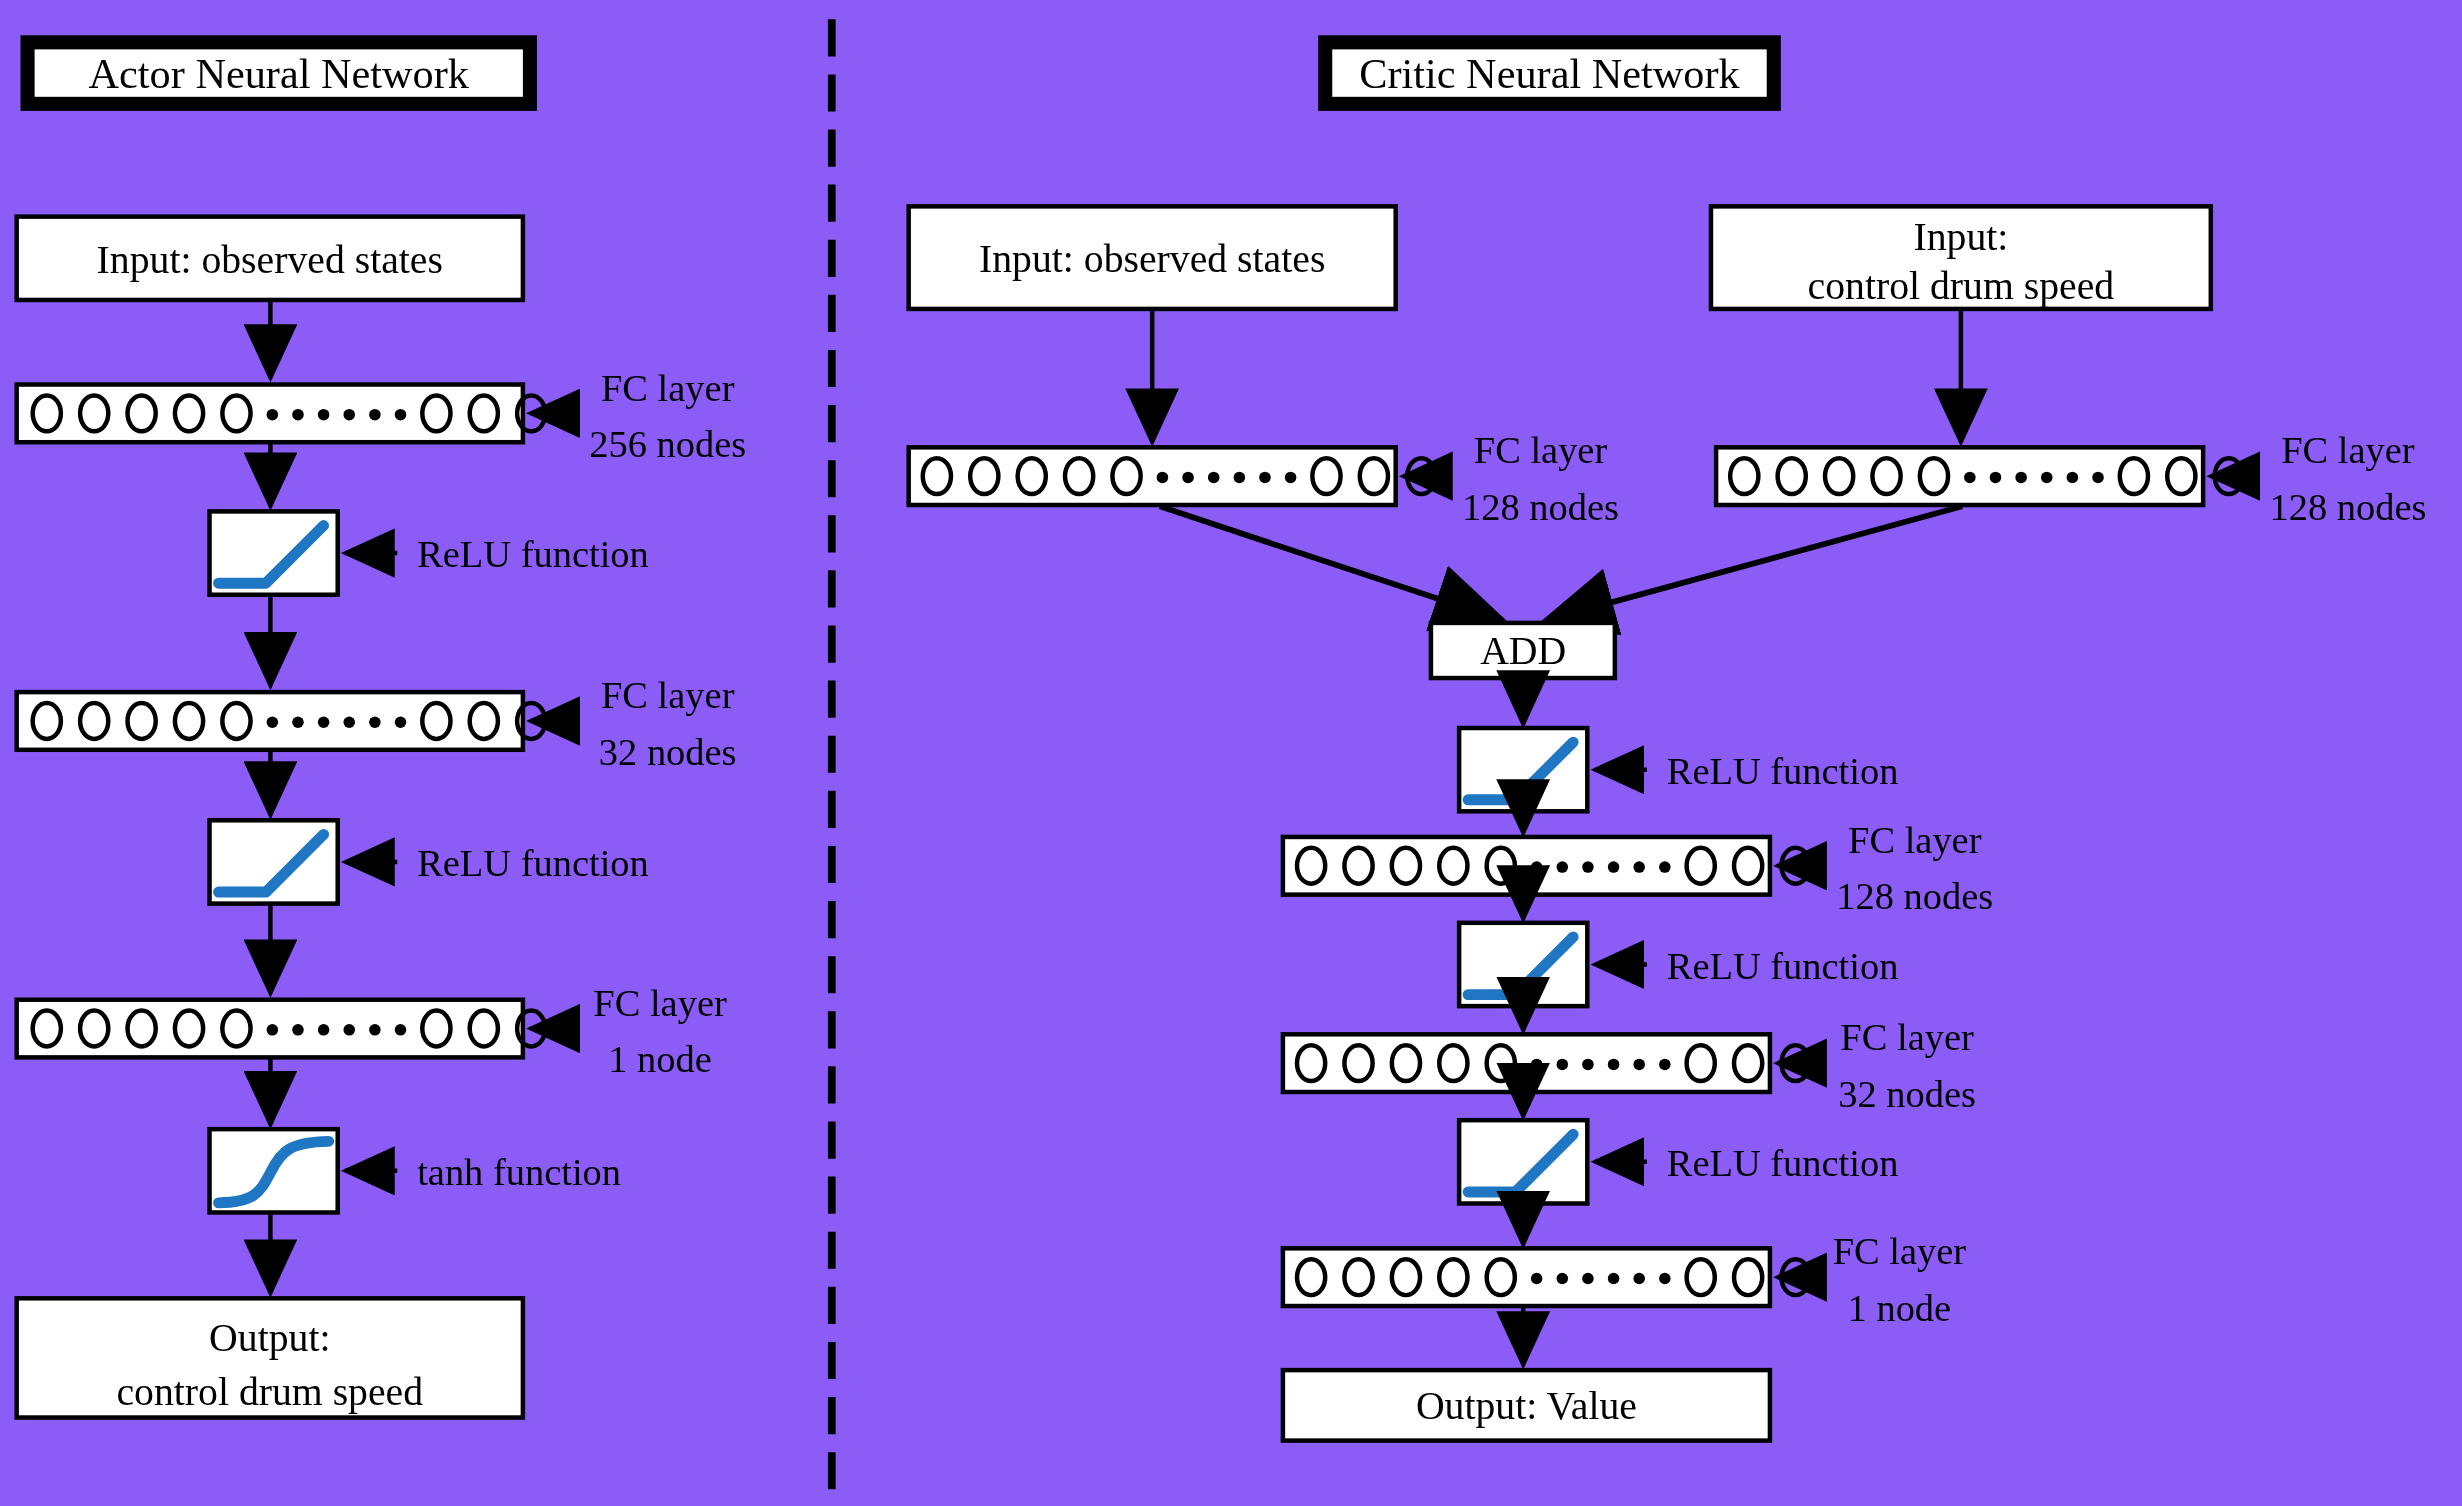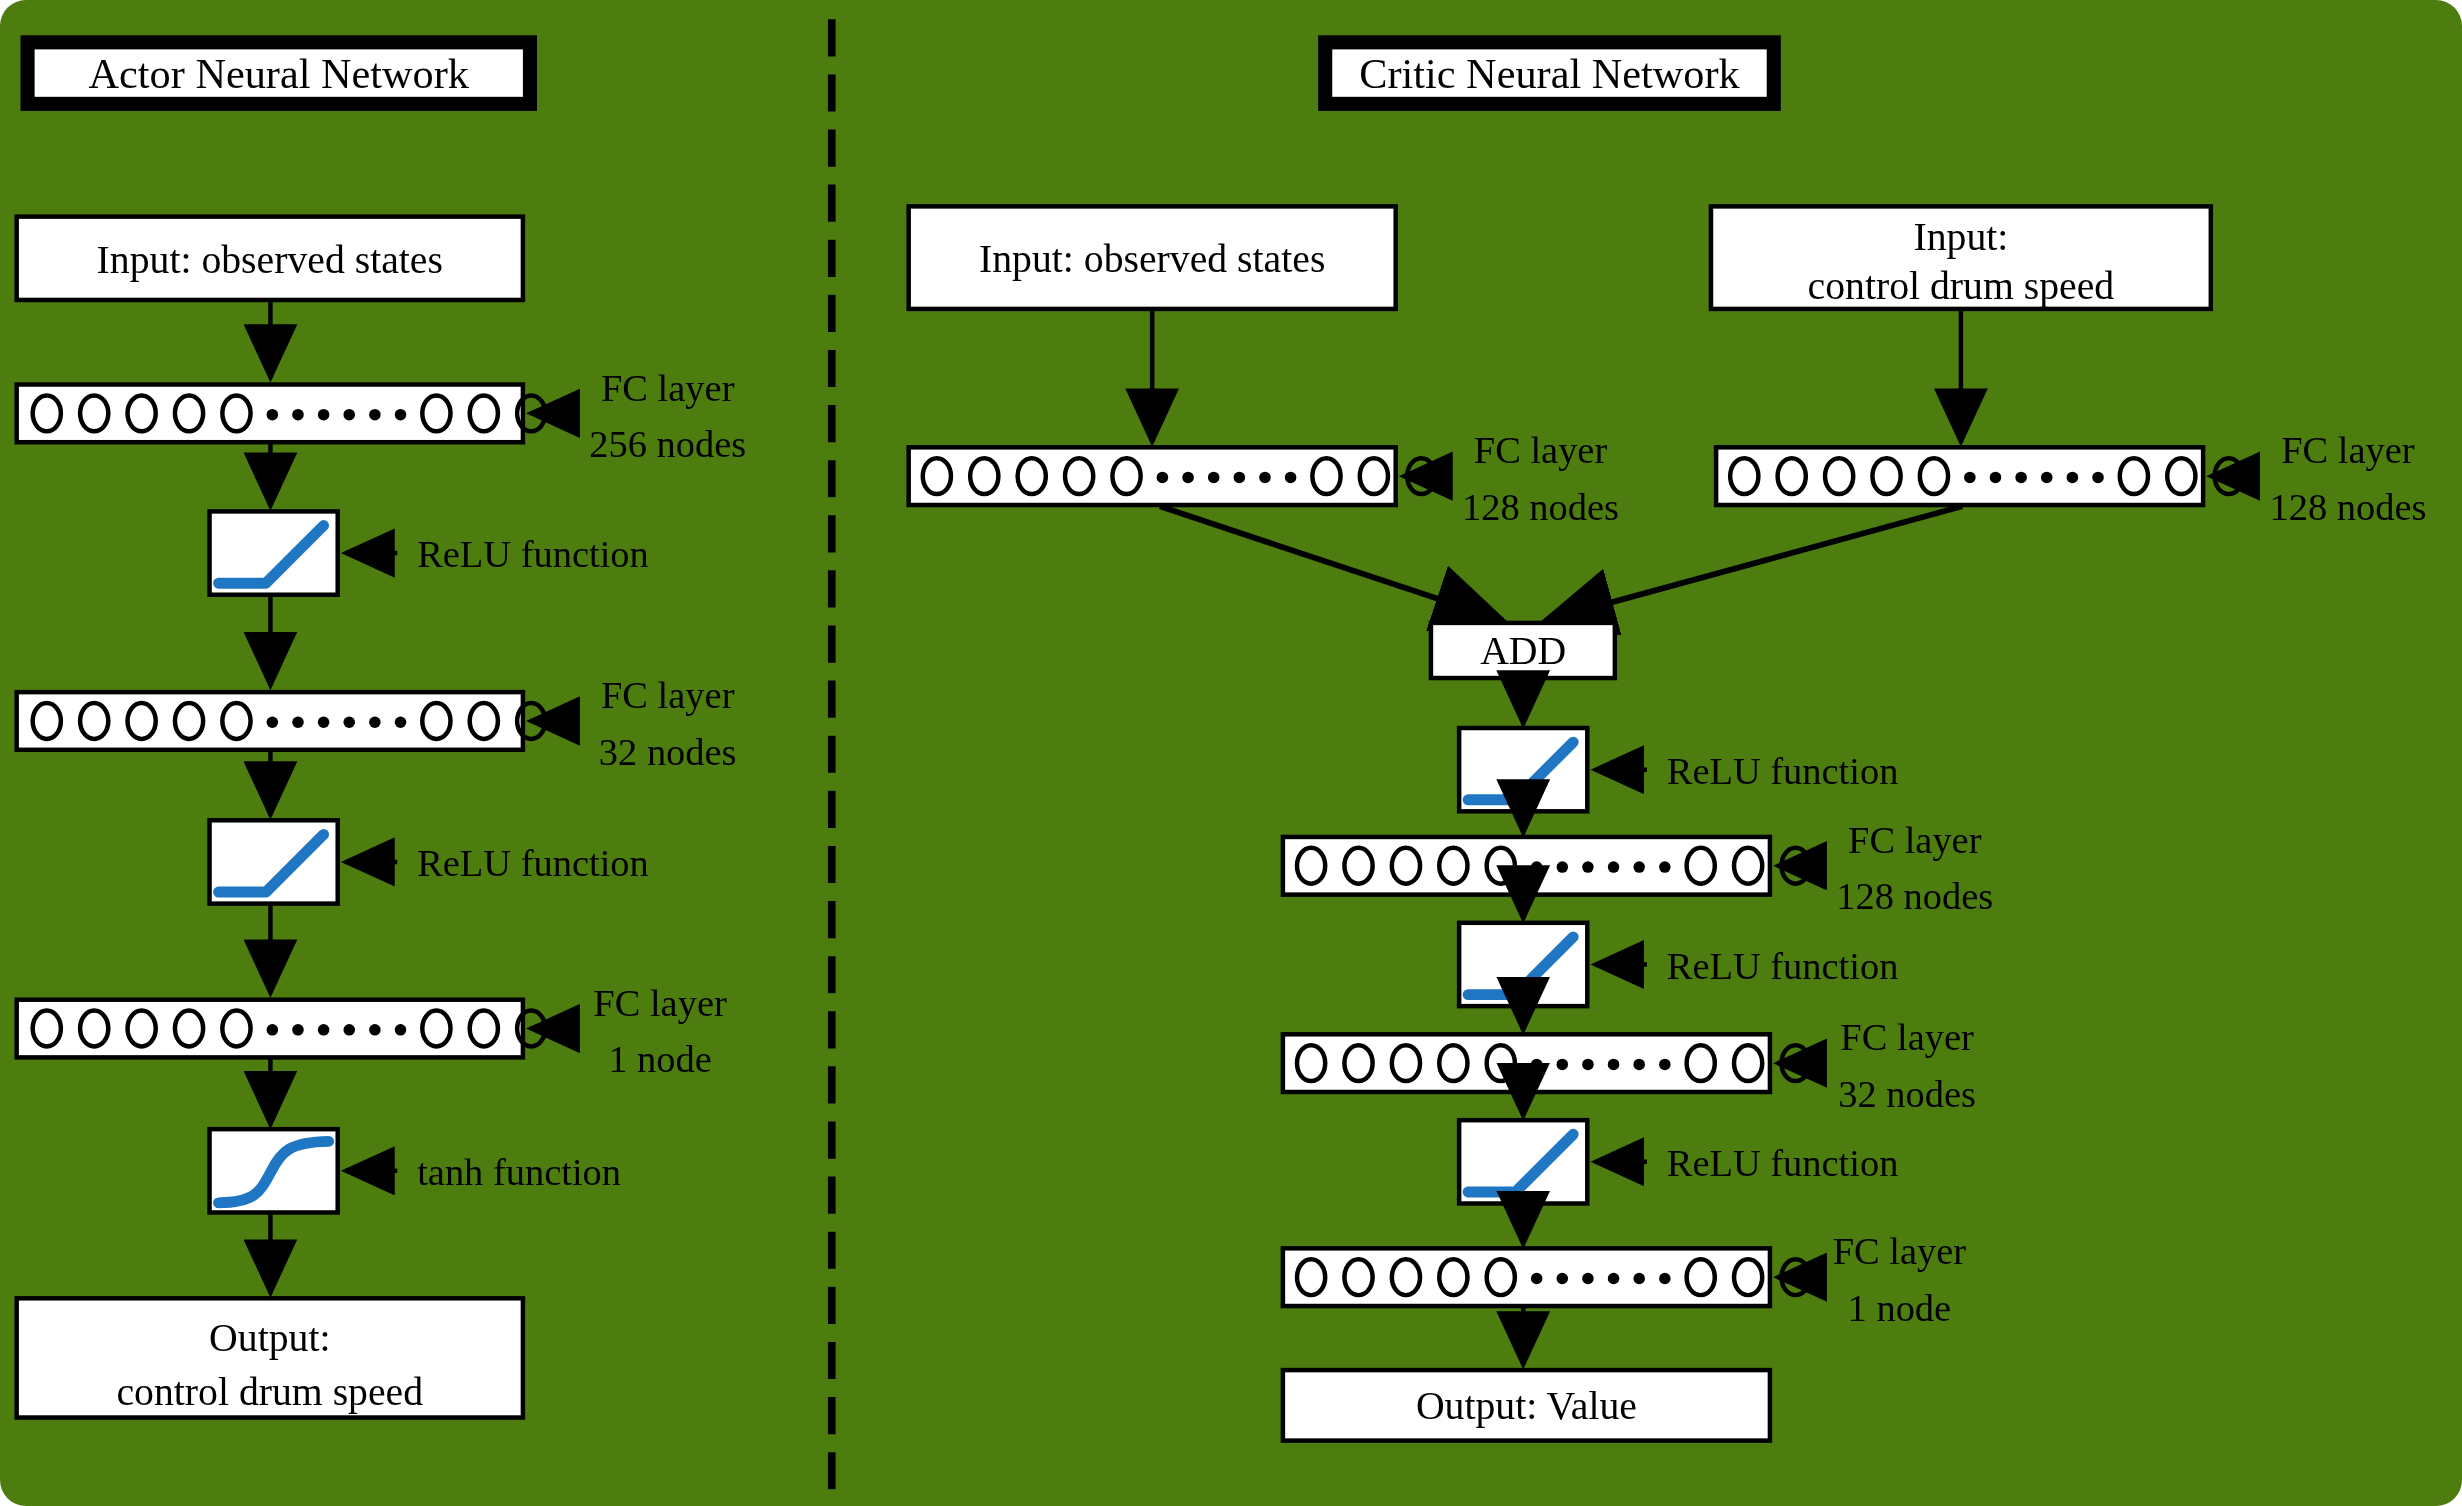--- a/index.html
+++ b/index.html
@@ -1,18 +1,18 @@
 <!DOCTYPE html>
 <html style="font-size:10.3px"><head>
 <meta charset="utf-8">
 <style>
   html,body{margin:0;padding:0;background:#fff;}
   body{width:2462px;height:1506px;overflow:hidden;
        font-family:"Liberation Serif","DejaVu Serif",serif;}
-  #stage{position:relative;width:2462px;height:1506px;background:#4d7c0f;border-radius:26px;}
+  #stage{position:relative;width:2462px;height:1506px;background:#8b5cf6;}
   svg{position:absolute;left:0;top:0;}
   .boxline{stroke:#000;stroke-width:7;fill:#fff;}
   .titlebox{stroke:#000;stroke-width:22;fill:#fff;}
   .conn{stroke:#000;stroke-width:7;fill:none;}
   .conn-thick{stroke:#000;stroke-width:9;fill:none;}
   .node{fill:none;stroke:#000;stroke-width:7;}
   .dot{fill:#000;}
   .act{stroke:#1F77C4;stroke-width:17;fill:none;stroke-linecap:round;stroke-linejoin:round;}
   .divider{stroke:#000;stroke-width:12;stroke-dasharray:58 28;}
   text{font-family:"Liberation Serif","DejaVu Serif",serif;fill:#000;}

